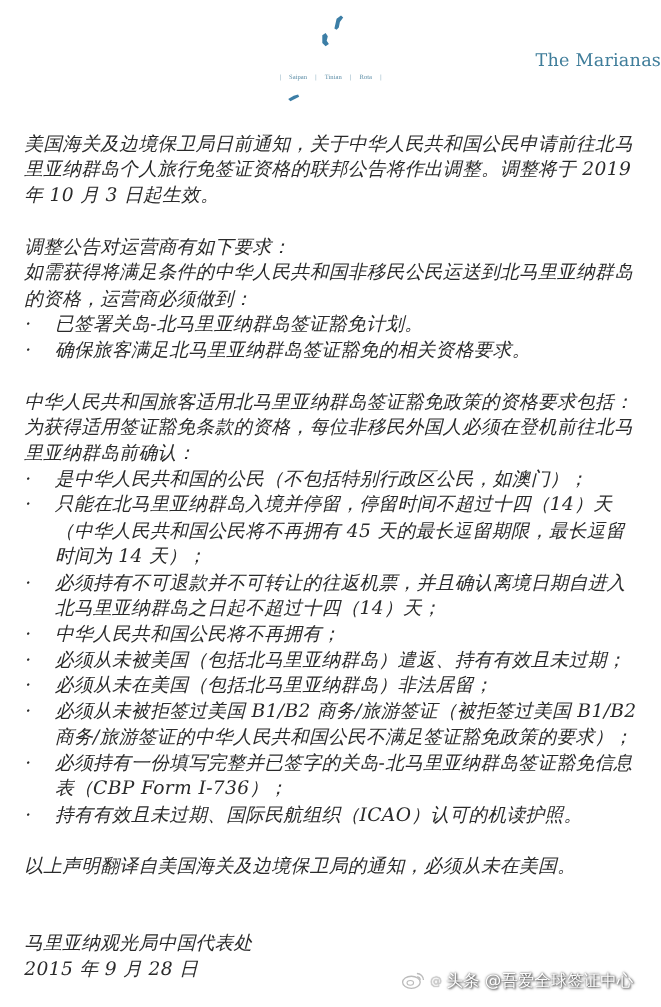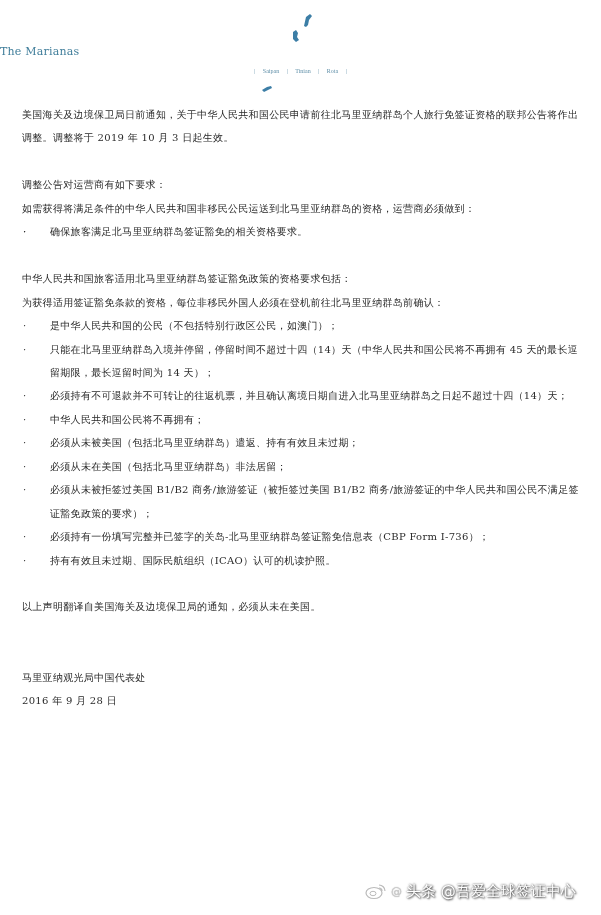--- a/index.html
+++ b/index.html
@@ -3,33 +3,33 @@
   <meta charset="utf-8">
   <style>
     html, body { margin: 0; padding: 0; background: #ffffff; }
     body {
       width: 601px; height: 915px; position: relative; overflow: hidden;
       font-family: "DejaVu Serif", "Liberation Serif", serif;
       color: #2a2a2a;
     }
     .logo { position: absolute; left: 0; top: 0; width: 601px; height: 100px; }
     .logo .title {
-      position: absolute; left: 0; width: 601px; top: 45px; text-align: left;
+      position: absolute; left: 0; width: 601px; top: 45px; text-align: right;
       font-family: "DejaVu Serif", "Liberation Serif", serif;
-      font-size: 11px; color: #3f7d9a; letter-spacing: 0.2px;
+      font-size: 16px; color: #3f7d9a; letter-spacing: 0.2px;
     }
     .logo .sub {
       position: absolute; left: 0; width: 601px; top: 68px; text-align: center;
       font-family: "Liberation Serif", serif; font-size: 6px; color: #5f8fa8;
       word-spacing: 6px;
     }
     .logo svg { position: absolute; left: 0; top: 0; }
     .doc {
-      position: absolute; left: 22px; top: 103px; width: 562px;
-      font-size: 10px; line-height: 23.45px; letter-spacing: 0.3px;
+      position: absolute; left: 22px; top: 120px; width: 562px;
+      font-size: 17px; line-height: 23.45px; letter-spacing: 0.3px; font-style: italic;
     }
     .doc p { margin: 0; }
     .gap { height: 23.45px; }
     .gap2 { height: 46.9px; }
     .li { position: relative; padding-left: 28px; }
     .li .dot { position: absolute; left: 1px; top: 0; width: 10px; }
     .watermark {
       position: absolute; left: 365px; top: 876px; height: 30px; width: 236px;
       font-family: "DejaVu Sans", sans-serif; font-size: 15px; color: #ffffff;
       text-shadow: 0 0 2px #444, 1px 1px 2px #555;
@@ -48,39 +48,39 @@
   </svg>
   <div class="title">The Marianas</div>
   <div class="sub">|  Saipan  |  Tinian  |  Rota  |</div>
 </div>
 
 <div class="doc">
   <p>美国海关及边境保卫局日前通知，关于中华人民共和国公民申请前往北马里亚纳群岛个人旅行免签证资格的联邦公告将作出调整。调整将于 2019 年 10 月 3 日起生效。</p>
   <div class="gap"></div>
   <p>调整公告对运营商有如下要求：</p>
   <p>如需获得将满足条件的中华人民共和国非移民公民运送到北马里亚纳群岛的资格，运营商必须做到：</p>
-  <div class="li"><span class="dot">·</span></div>
+  <div class="li"><span class="dot">·</span><span>已签署关岛-北马里亚纳群岛签证豁免计划。</span></div>
   <div class="li"><span class="dot">·</span><span>确保旅客满足北马里亚纳群岛签证豁免的相关资格要求。</span></div>
   <div class="gap"></div>
   <p>中华人民共和国旅客适用北马里亚纳群岛签证豁免政策的资格要求包括：</p>
   <p>为获得适用签证豁免条款的资格，每位非移民外国人必须在登机前往北马里亚纳群岛前确认：</p>
   <div class="li"><span class="dot">·</span><span>是中华人民共和国的公民（不包括特别行政区公民，如澳门）；</span></div>
   <div class="li"><span class="dot">·</span><span>只能在北马里亚纳群岛入境并停留，停留时间不超过十四（14）天（中华人民共和国公民将不再拥有 45 天的最长逗留期限，最长逗留时间为 14 天）；</span></div>
   <div class="li"><span class="dot">·</span><span>必须持有不可退款并不可转让的往返机票，并且确认离境日期自进入北马里亚纳群岛之日起不超过十四（14）天；</span></div>
   <div class="li"><span class="dot">·</span><span>中华人民共和国公民将不再拥有；</span></div>
   <div class="li"><span class="dot">·</span><span>必须从未被美国（包括北马里亚纳群岛）遣返、持有有效且未过期；</span></div>
   <div class="li"><span class="dot">·</span><span>必须从未在美国（包括北马里亚纳群岛）非法居留；</span></div>
   <div class="li"><span class="dot">·</span><span>必须从未被拒签过美国 B1/B2 商务/旅游签证（被拒签过美国 B1/B2 商务/旅游签证的中华人民共和国公民不满足签证豁免政策的要求）；</span></div>
   <div class="li"><span class="dot">·</span><span>必须持有一份填写完整并已签字的关岛-北马里亚纳群岛签证豁免信息表（CBP Form I-736）；</span></div>
   <div class="li"><span class="dot">·</span><span>持有有效且未过期、国际民航组织（ICAO）认可的机读护照。</span></div>
   <div class="gap"></div>
   <p>以上声明翻译自美国海关及边境保卫局的通知，必须从未在美国。</p>
   <div class="gap2"></div>
   <p>马里亚纳观光局中国代表处</p>
-  <p>2016 年 9 月 28 日</p>
+  <p>2015 年 9 月 28 日</p>
 </div>
 
 <div class="watermark">
   <svg width="22" height="18" viewBox="0 0 22 18">
     <ellipse cx="9" cy="11" rx="8" ry="5.5" fill="none" stroke="#bbb" stroke-width="1.2"></ellipse>
     <ellipse cx="8" cy="11.5" rx="3" ry="2.2" fill="none" stroke="#bbb" stroke-width="1"></ellipse>
     <path d="M14 3 a6 6 0 0 1 6 6" fill="none" stroke="#bbb" stroke-width="1.2"></path>
     <path d="M14 6 a3 3 0 0 1 3 3" fill="none" stroke="#bbb" stroke-width="1.2"></path>
   </svg>
   <span class="wb">@</span>

